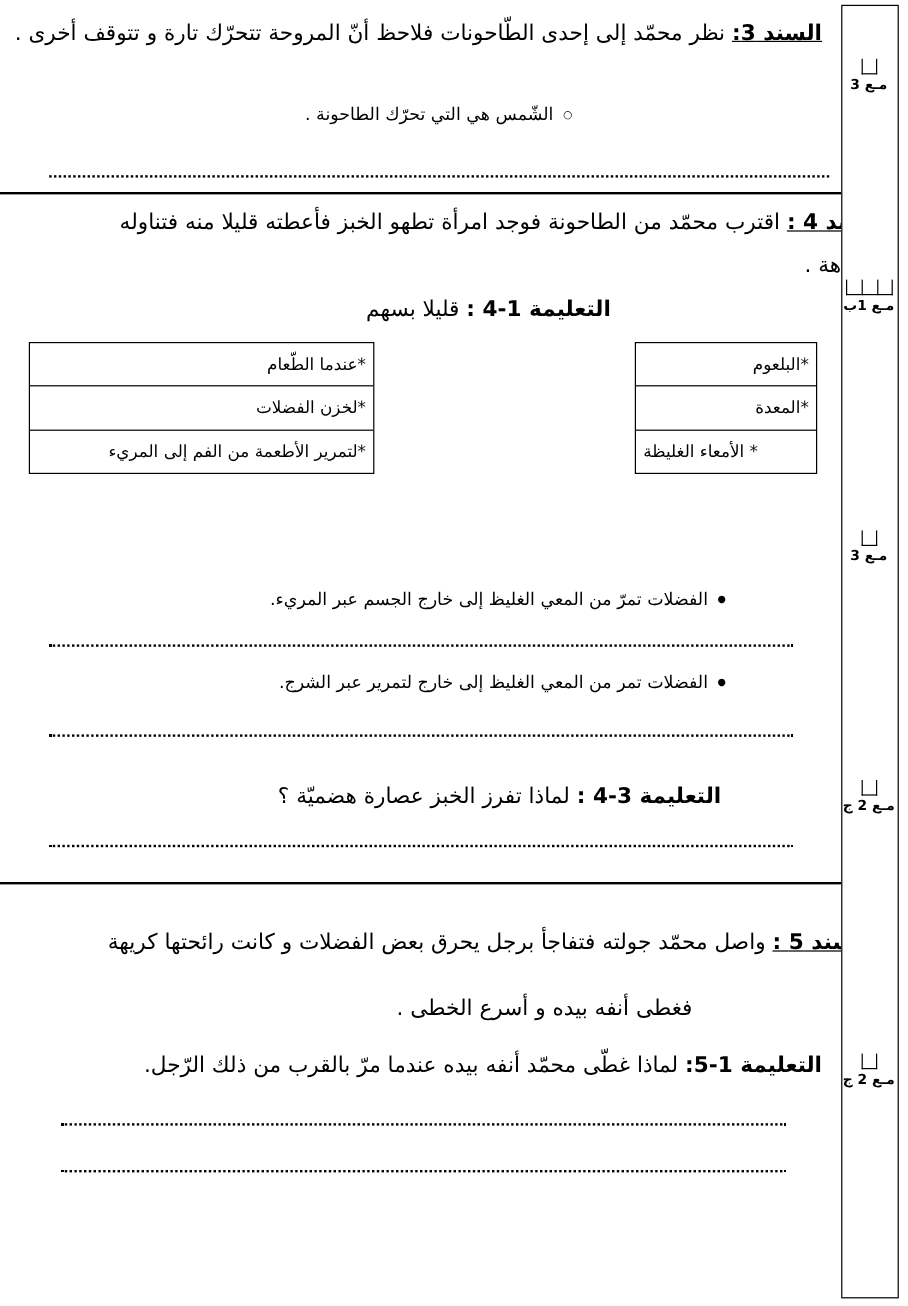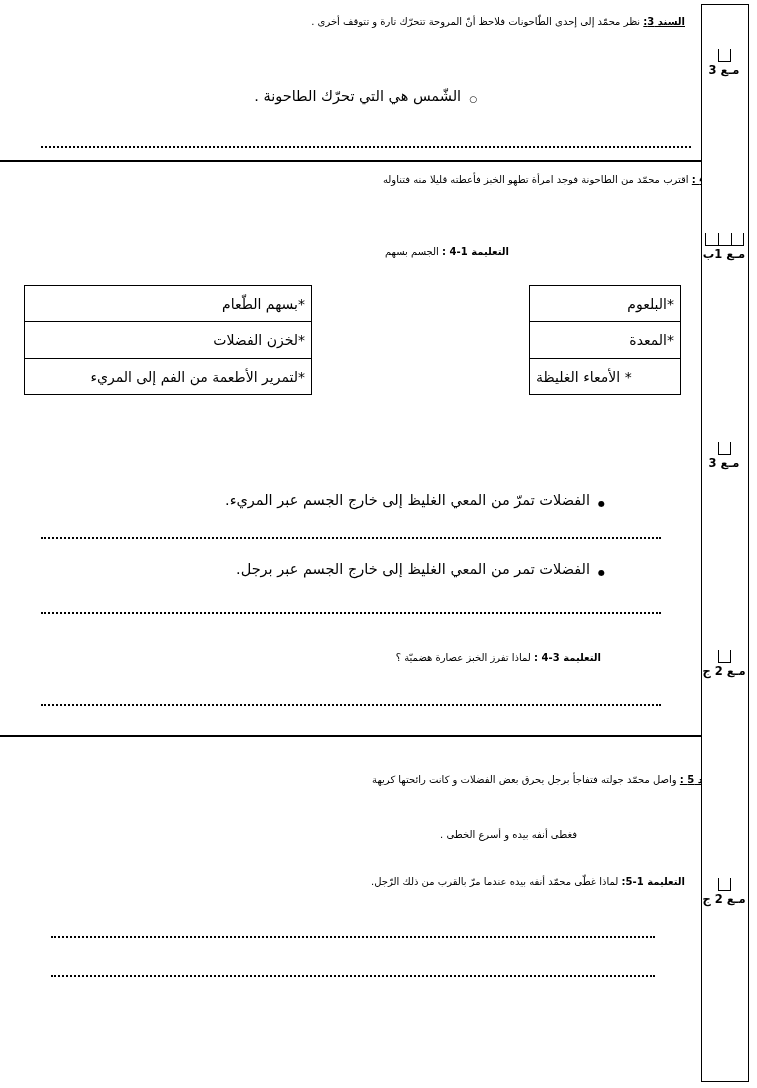--- a/index.html
+++ b/index.html
@@ -68,42 +68,42 @@
     left: 0;
     height: 0;
     border-top: 2.2px solid #000;
   }
 
   
   .txt {
     position: absolute;
     direction: rtl;
     text-align: right;
-    font-size: 10px;
+    font-size: 18px;
     line-height: 1.5;
     font-family: "DejaVu Sans", "Liberation Sans", sans-serif;
     white-space: nowrap;
   }
 
   .label-inline {
     font-weight: bold;
     text-decoration: underline;
   }
   .label-plain { font-weight: bold; }
 
   
   .bullet-line {
     position: absolute;
     direction: rtl;
     text-align: right;
     font-size: 14.5px;
     font-family: "DejaVu Sans", "Liberation Sans", sans-serif;
     white-space: nowrap;
     display: flex;
-    align-items: flex-end;
+    align-items: center;
     gap: 8px;
   }
   .dot-filled::before {
     content: "\25CF";
     font-size: 8px;
     line-height: 1;
   }
   .dot-hollow::before {
     content: "\25CB";
     font-size: 9px;
@@ -161,56 +161,56 @@
   <div class="txt" style="top:172px; right:20px; left:30px;">
     <span class="label-inline">السند 4 :</span>
     <span>اقترب محمّد من الطاحونة فوجد امرأة تطهو الخبز فأعطته قليلا منه فتناوله</span>
   </div>
   <div class="txt" style="top:208px; right:20px;">
     <span>بشراهة .</span>
   </div>
 
   <div class="txt" style="top:244px; right:248px;">
     <span class="label-plain">التعليمة 1-4 :</span>
-    <span>الجسم بسهم</span>
+    <span>قليلا بسهم</span>
   </div>
 
   <div class="mtable" style="top:285px; right:76px; width:152px; height:110px;">
     <div class="mrow" style="height:36px;">
       <span>*البلعوم</span>
     </div>
     <div class="mrow" style="height:37px;">
       <span>*المعدة</span>
     </div>
     <div class="mrow center" style="height:35px;">
       <span>* الأمعاء الغليظة</span>
     </div>
   </div>
 
   <div class="mtable" style="top:285px; right:445px; width:288px; height:110px;">
     <div class="mrow" style="height:36px;">
-      <span>*بسهم الطّعام</span>
+      <span>*عندما الطّعام</span>
     </div>
     <div class="mrow" style="height:37px;">
       <span>*لخزن الفضلات</span>
     </div>
     <div class="mrow" style="height:35px;text-align:center;">
       <span>*لتمرير الأطعمة من الفم إلى المريء</span>
     </div>
   </div>
 
 
   <div class="bullet-line dot-filled" style="top:492px; right:152px;">
     <span>الفضلات تمرّ من المعي الغليظ إلى خارج الجسم عبر المريء.</span>
   </div>
 
   <div class="dotted" style="top:537px; right:96px; width:620px;"></div>
 
   <div class="bullet-line dot-filled" style="top:561px; right:152px;">
-    <span>الفضلات تمر من المعي الغليظ إلى خارج الجسم عبر برجل.</span>
+    <span>الفضلات تمر من المعي الغليظ إلى خارج لتمرير عبر الشرج.</span>
   </div>
 
   <div class="dotted" style="top:612px; right:96px; width:620px;"></div>
 
   <div class="txt" style="top:650px; right:156px;">
     <span class="label-plain">التعليمة 3-4 :</span>
     <span>لماذا تفرز الخبز عصارة هضميّة ؟</span>
   </div>
 
   <div class="dotted" style="top:704px; right:96px; width:620px;"></div>

